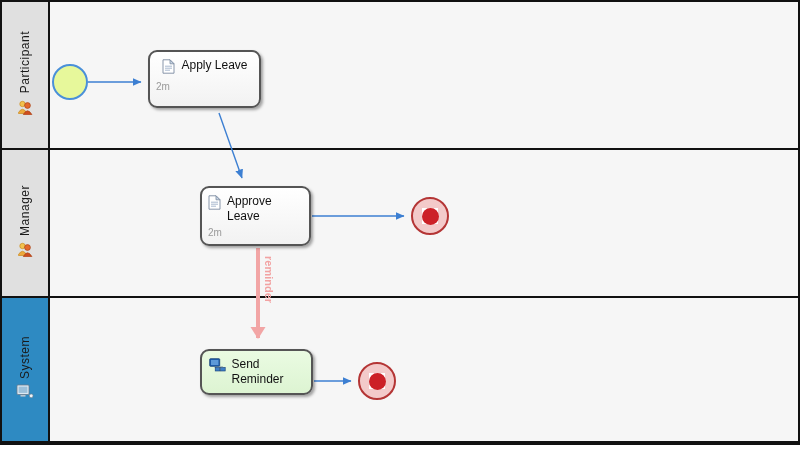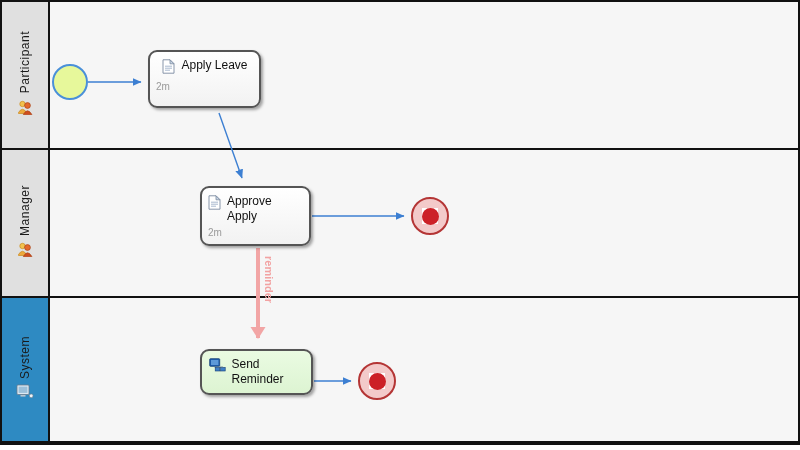--- a/index.html
+++ b/index.html
@@ -132,21 +132,21 @@
 
     <div class="task" style="left:198px;top:184px;width:111px;height:60px;">
       <div class="task-head">
         <span class="task-icon">
           <svg width="13" height="15" viewBox="0 0 13 15">
             <path d="M1,0.8 h7 l4,4 v9.4 h-11 z" fill="#ffffff" stroke="#7a8aa0" stroke-width="0.9"></path>
             <path d="M8,0.8 l4,4 h-4 z" fill="#c9d5e5" stroke="#7a8aa0" stroke-width="0.8"></path>
             <path d="M3,7.2 h7 M3,9.2 h7 M3,11.2 h5" stroke="#9fb0c8" stroke-width="0.9" fill="none"></path>
           </svg>
         </span>
-        <span>Approve Apply</span>
+        <span>Approve Leave</span>
       </div>
       <div class="task-dur">2m</div>
     </div>
 
     <div class="end-event" style="left:409px;top:195px;">
       <span class="white-sq"></span>
       <span class="red-dot"></span>
     </div>
 
     <div class="task green" style="left:198px;top:347px;width:113px;height:46px;">

